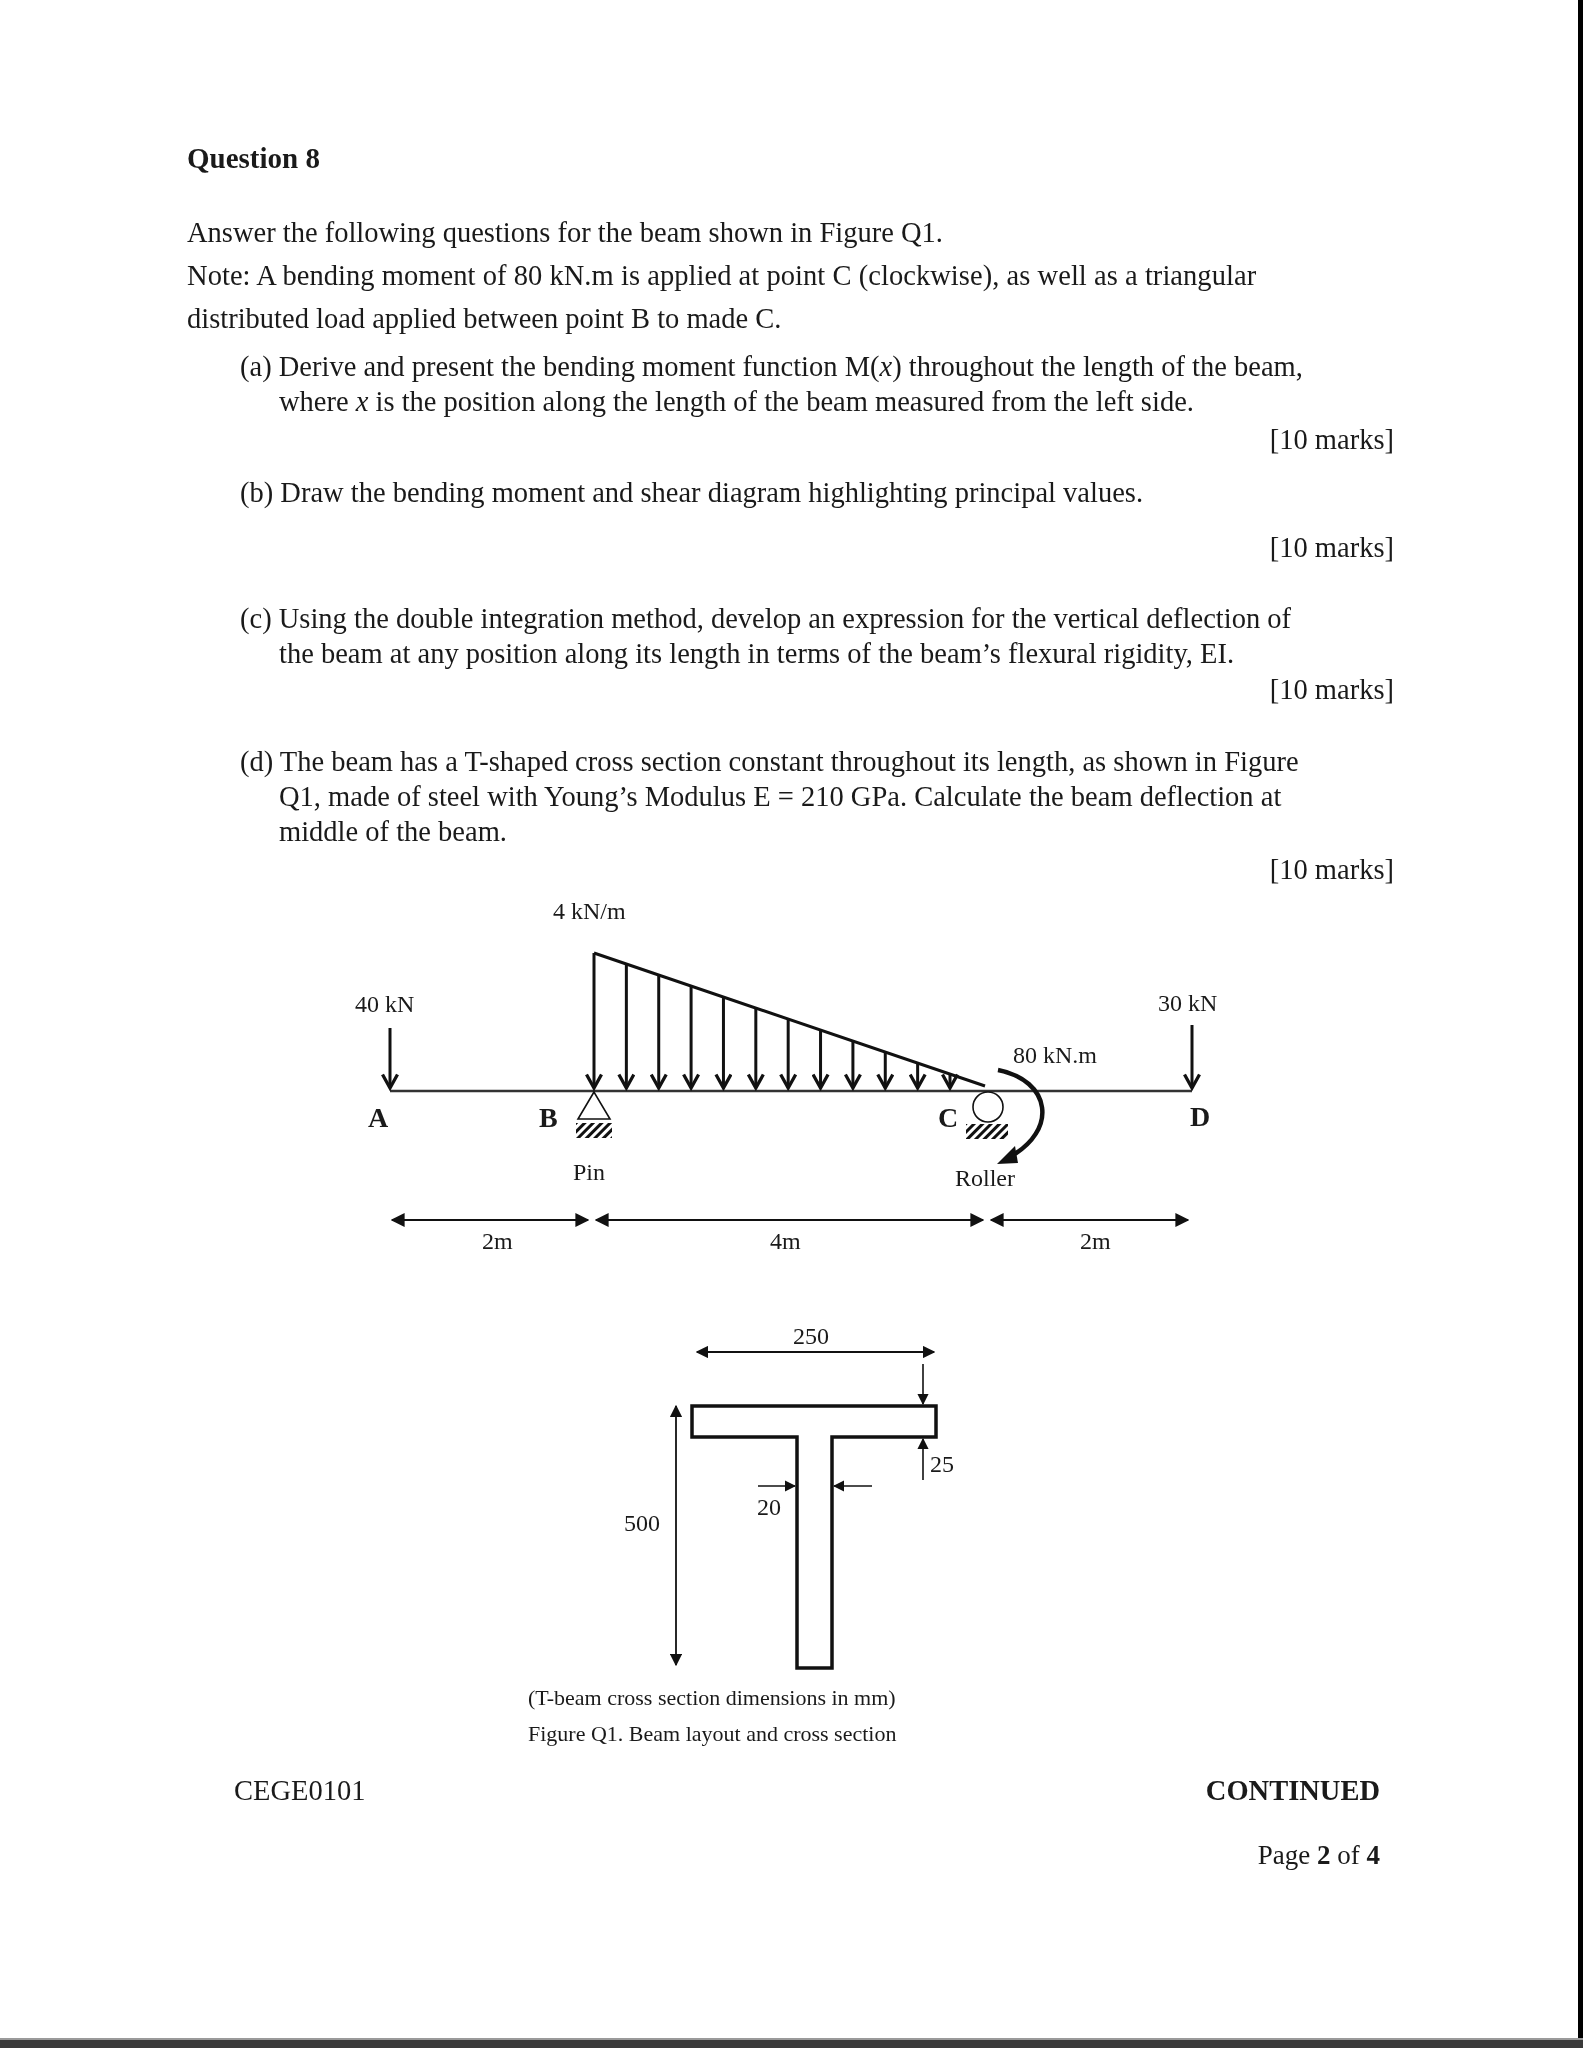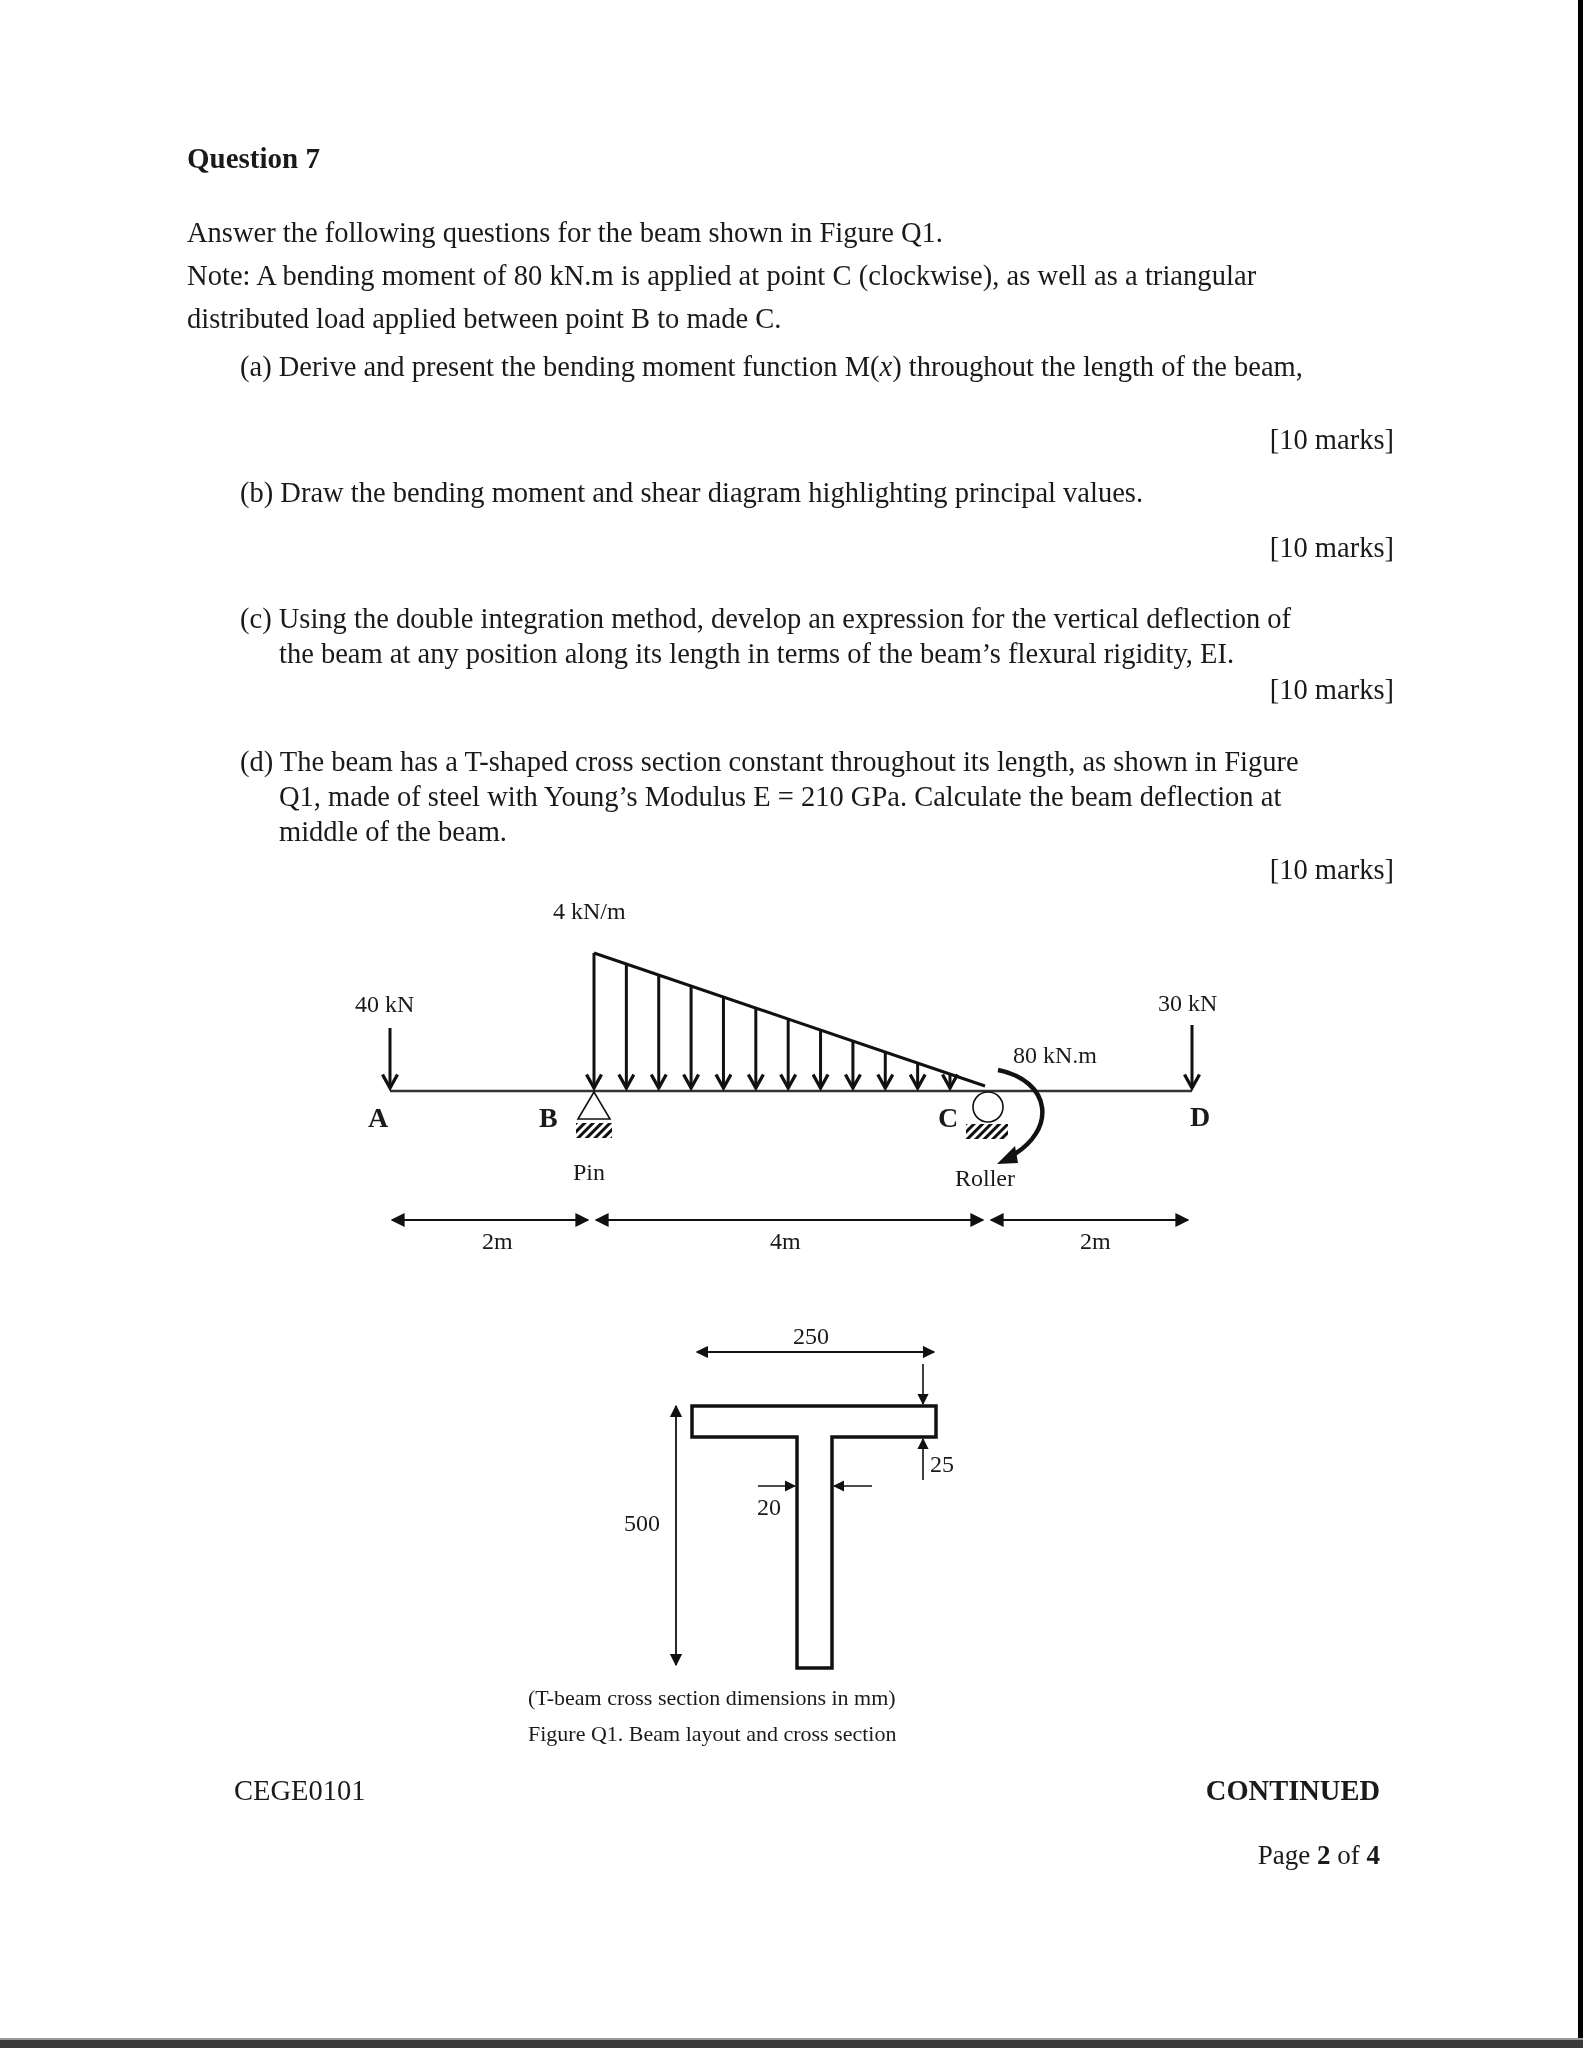--- a/index.html
+++ b/index.html
@@ -27,32 +27,33 @@
   .continued { position: absolute; right: 203px; top: 1775px; font-size: 28.5px; font-weight: bold; }
   .page-num { position: absolute; right: 203px; top: 1840px; font-size: 27px; }
   .page-num b { font-weight: bold; }
 </style>
 </head>
 <body>
 
 <div class="right-border"></div>
 <div class="bottom-bar"></div>
 
-<div class="txt q-title">Question 7</div>
+<div class="txt q-title">Question 8</div>
 
 <div class="txt intro">
   <div>Answer the following questions for the beam shown in Figure Q1.</div>
   <div class="justify">
       <span style="letter-spacing:0.05px">Note: A bending moment of 80 kN.m is applied at point C (clockwise), as well as a triangular</span>
     </div>
   <div>distributed load applied between point B to made C.</div>
 </div>
 
 <div class="part" style="top:349px">
   <div class="line">(a) Derive and present the bending moment function M(<i>x</i>) throughout the length of the beam,</div>
+  <div class="line indent">where <i>x</i> is the position along the length of the beam measured from the left side.</div>
 </div>
 <div class="marks" style="top:422px">[10 marks]</div>
 
 <div class="part" style="top:475px">
   <div class="line">(b) Draw the bending moment and shear diagram highlighting principal values.</div>
 </div>
 <div class="marks" style="top:530px">[10 marks]</div>
 
 <div class="part" style="top:601px">
   <div class="line">(c) Using the double integration method, develop an expression for the vertical deflection of</div>

